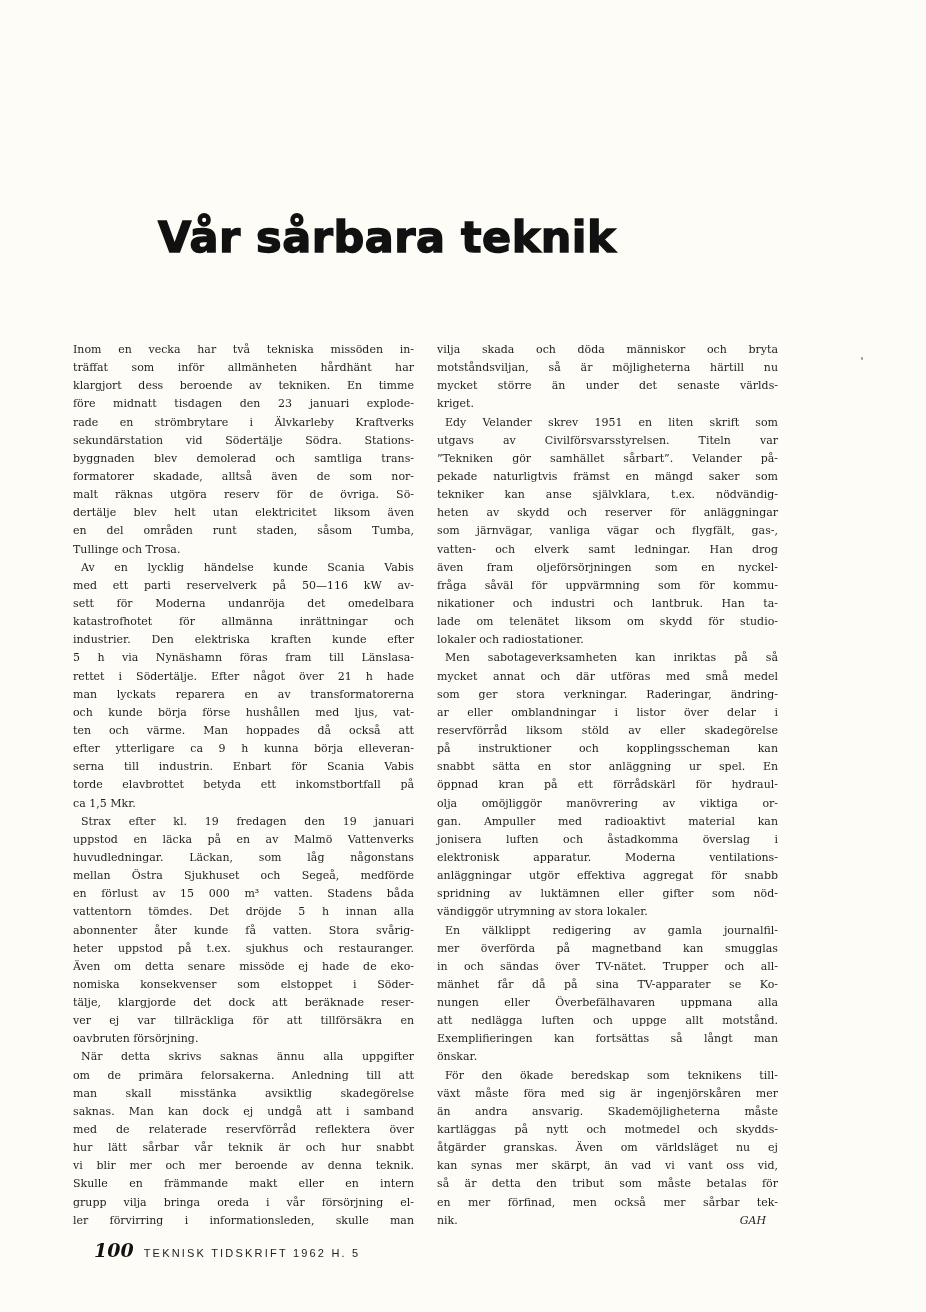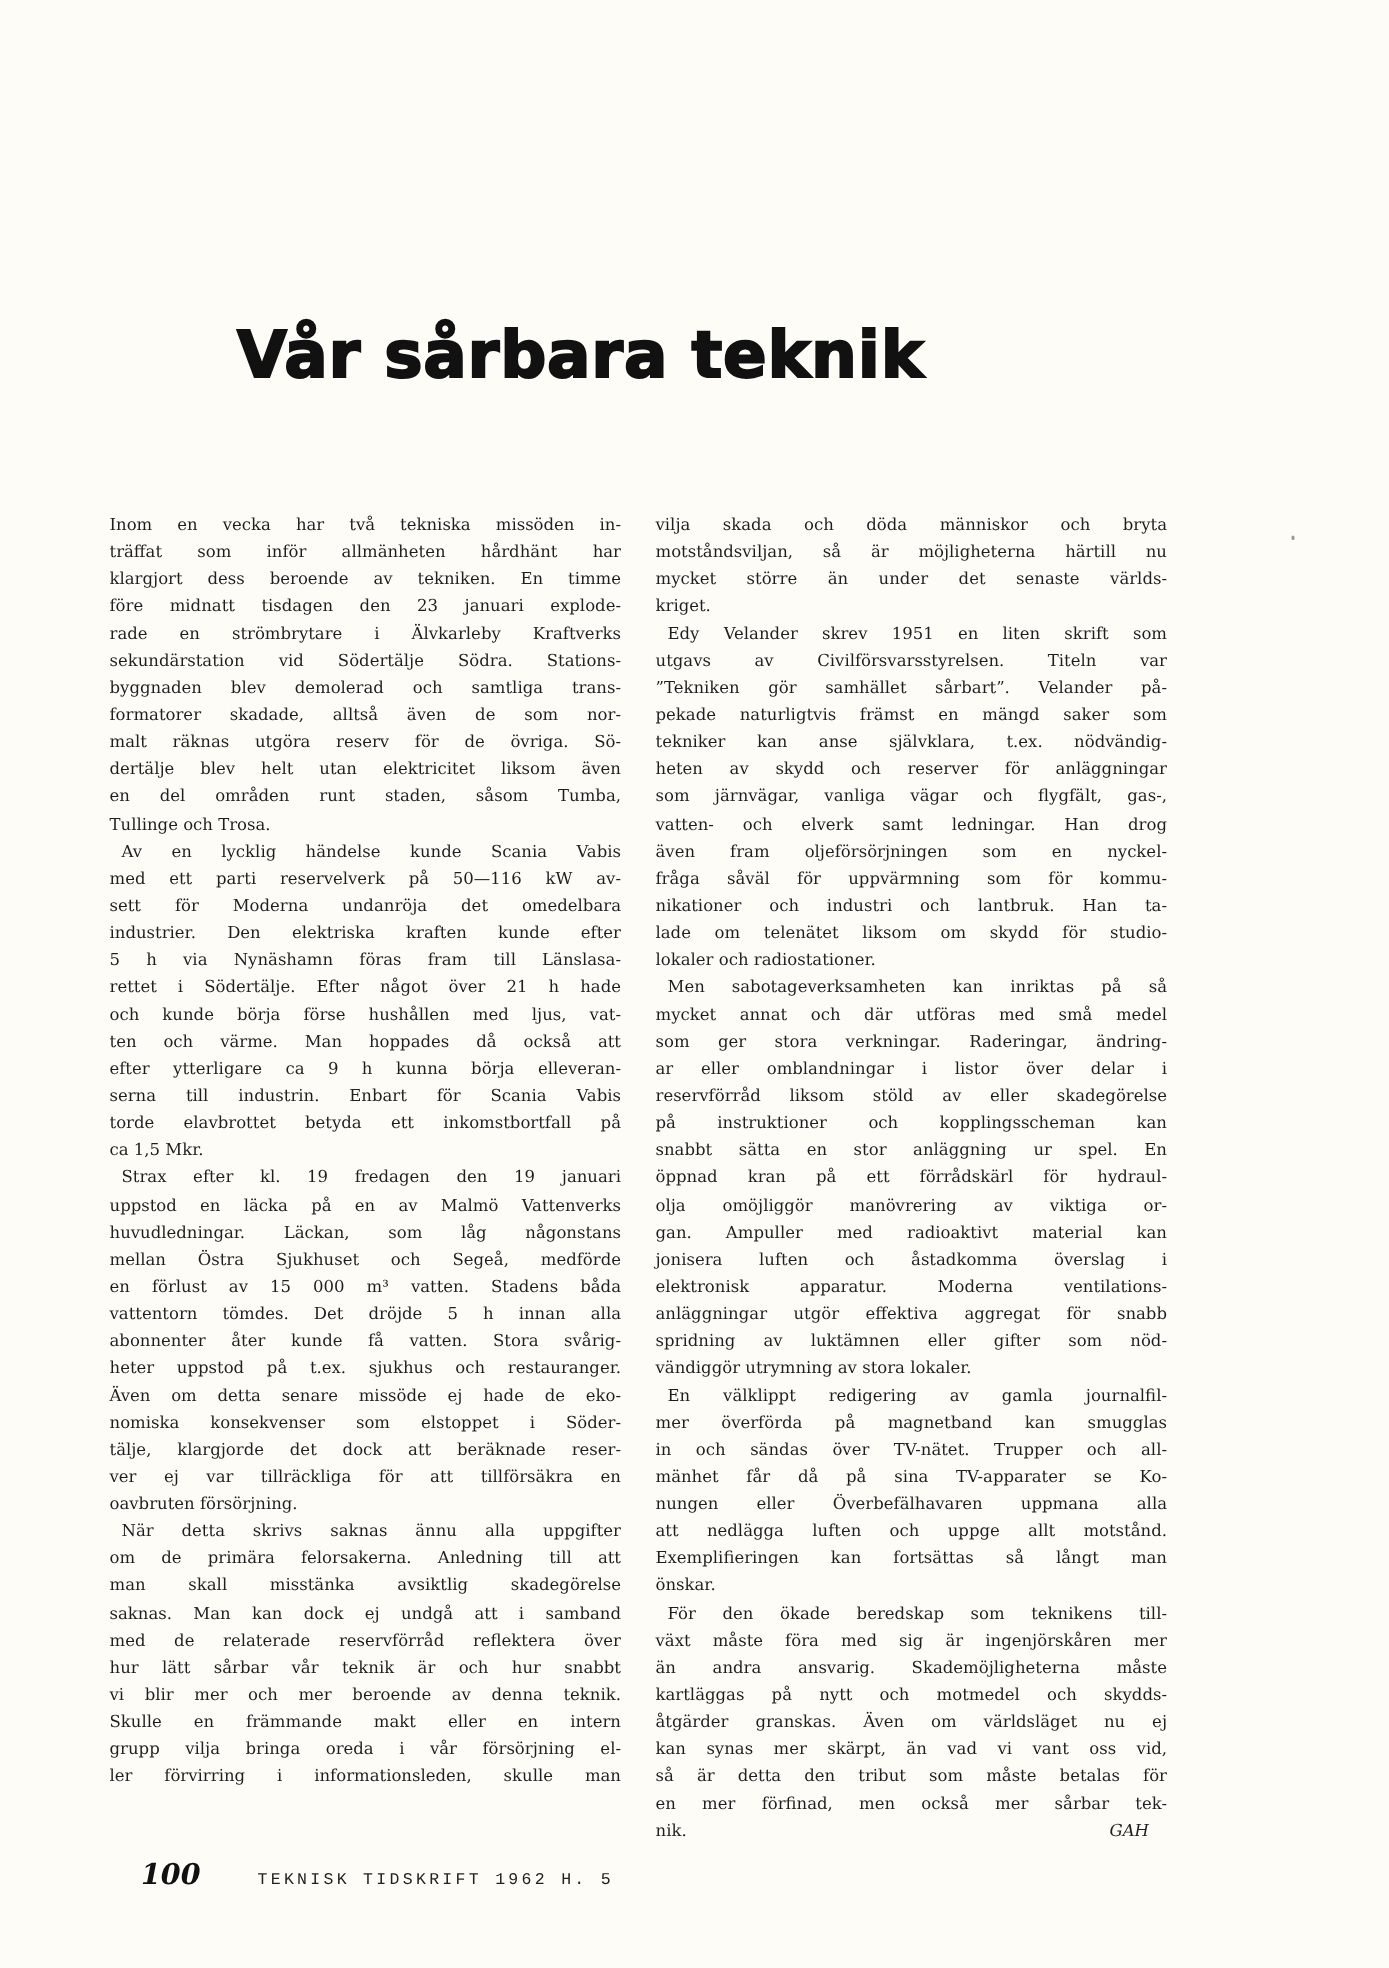--- a/index.html
+++ b/index.html
@@ -80,25 +80,24 @@
     }
     .page-number {
       font-family: "DejaVu Serif", serif;
       font-weight: bold;
       font-style: italic;
       font-size: 19px;
       color: #111;
       margin-right: 10px;
     }
     .journal {
-      font-family: Liberation Mono, monospace;
+      font-family: Liberation Sans, sans-serif;
       font-size: 11px;
       letter-spacing: 2.2px;
       color: #222;
-      margin-left: 28px;
     }
     .stray-mark {
       position: absolute;
       width: 2px; height: 3px;
       background: #999;
       border-radius: 1px;
     }
   </style>
 </head>
 <body>
@@ -116,23 +115,25 @@
       <span class="line">sekundärstation vid Södertälje Södra. Stations-</span>
       <span class="line">byggnaden blev demolerad och samtliga trans-</span>
       <span class="line">formatorer skadade, alltså även de som nor-</span>
       <span class="line">malt räknas utgöra reserv för de övriga. Sö-</span>
       <span class="line">dertälje blev helt utan elektricitet liksom även</span>
       <span class="line">en del områden runt staden, såsom Tumba,</span>
       <span class="line last">Tullinge och Trosa.</span>
       <span class="line indent">Av en lycklig händelse kunde Scania Vabis</span>
       <span class="line">med ett parti reservelverk på 50—116 kW av-</span>
       <span class="line">sett för Moderna undanröja det omedelbara</span>
+      <span class="line">katastrofhotet för allmänna inrättningar och</span>
       <span class="line">industrier. Den elektriska kraften kunde efter</span>
       <span class="line">5 h via Nynäshamn föras fram till Länslasa-</span>
       <span class="line">rettet i Södertälje. Efter något över 21 h hade</span>
+      <span class="line">man lyckats reparera en av transformatorerna</span>
       <span class="line">och kunde börja förse hushållen med ljus, vat-</span>
       <span class="line">ten och värme. Man hoppades då också att</span>
       <span class="line">efter ytterligare ca 9 h kunna börja elleveran-</span>
       <span class="line">serna till industrin. Enbart för Scania Vabis</span>
       <span class="line">torde elavbrottet betyda ett inkomstbortfall på</span>
       <span class="line last">ca 1,5 Mkr.</span>
       <span class="line indent">Strax efter kl. 19 fredagen den 19 januari</span>
       <span class="line">uppstod en läcka på en av Malmö Vattenverks</span>
       <span class="line">huvudledningar. Läckan, som låg någonstans</span>
       <span class="line">mellan Östra Sjukhuset och Segeå, medförde</span>

